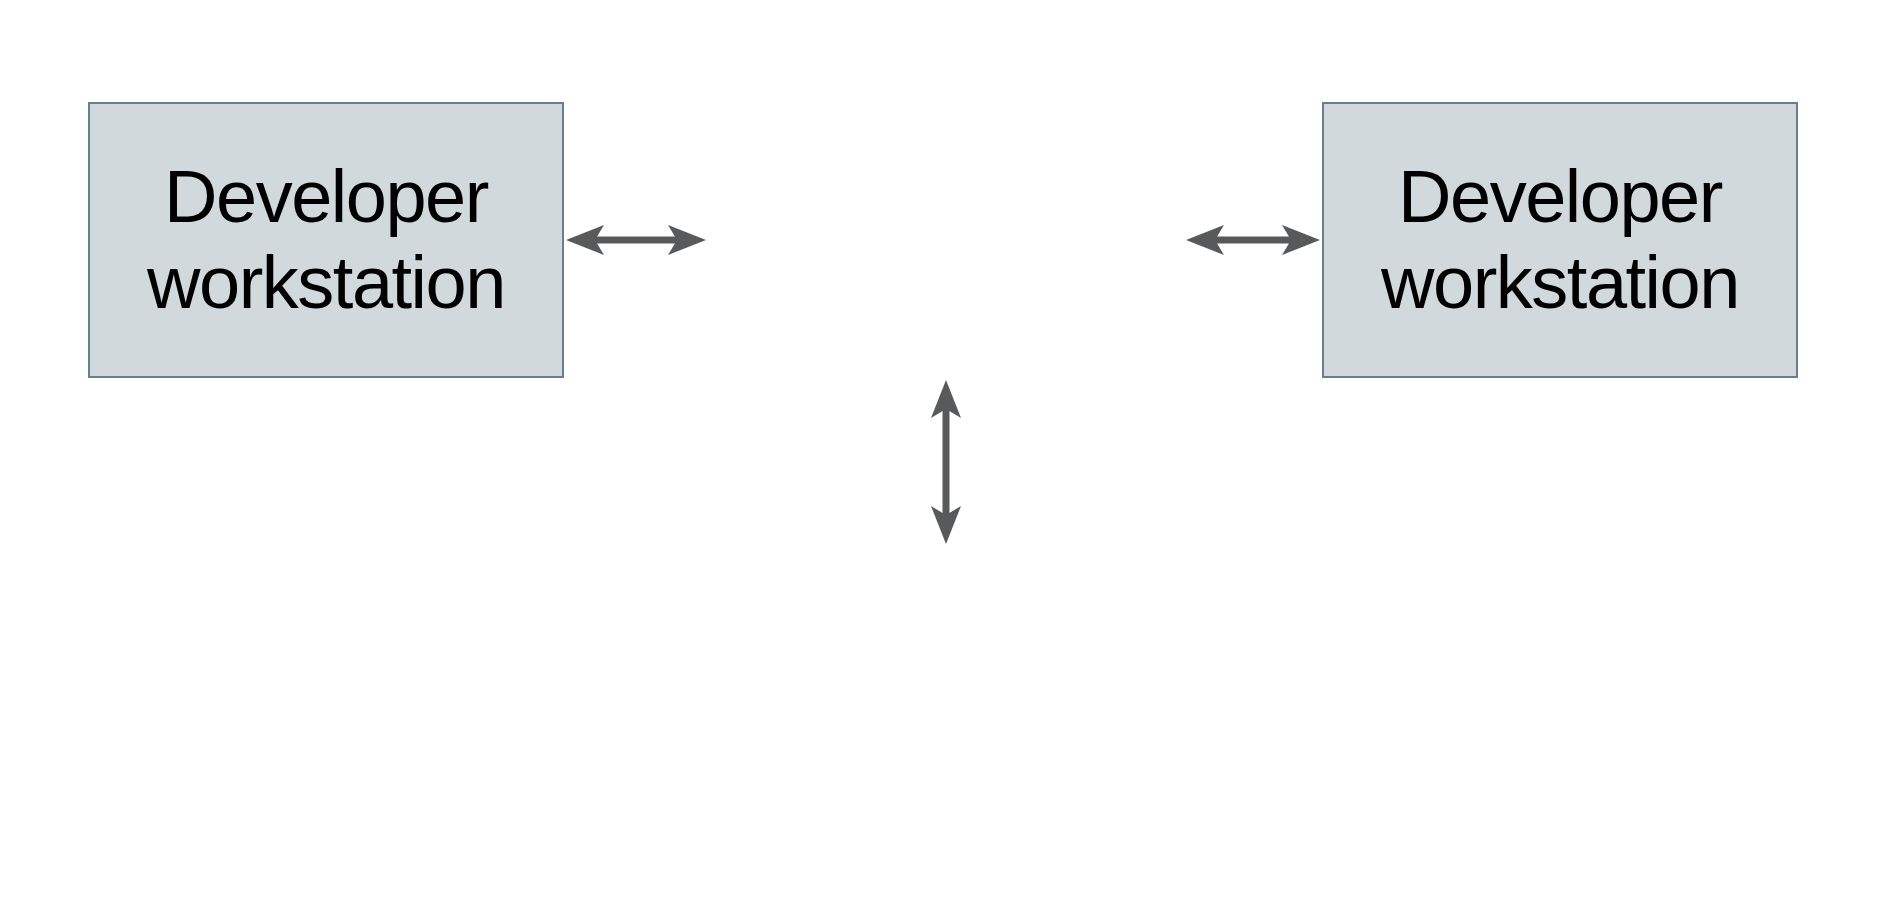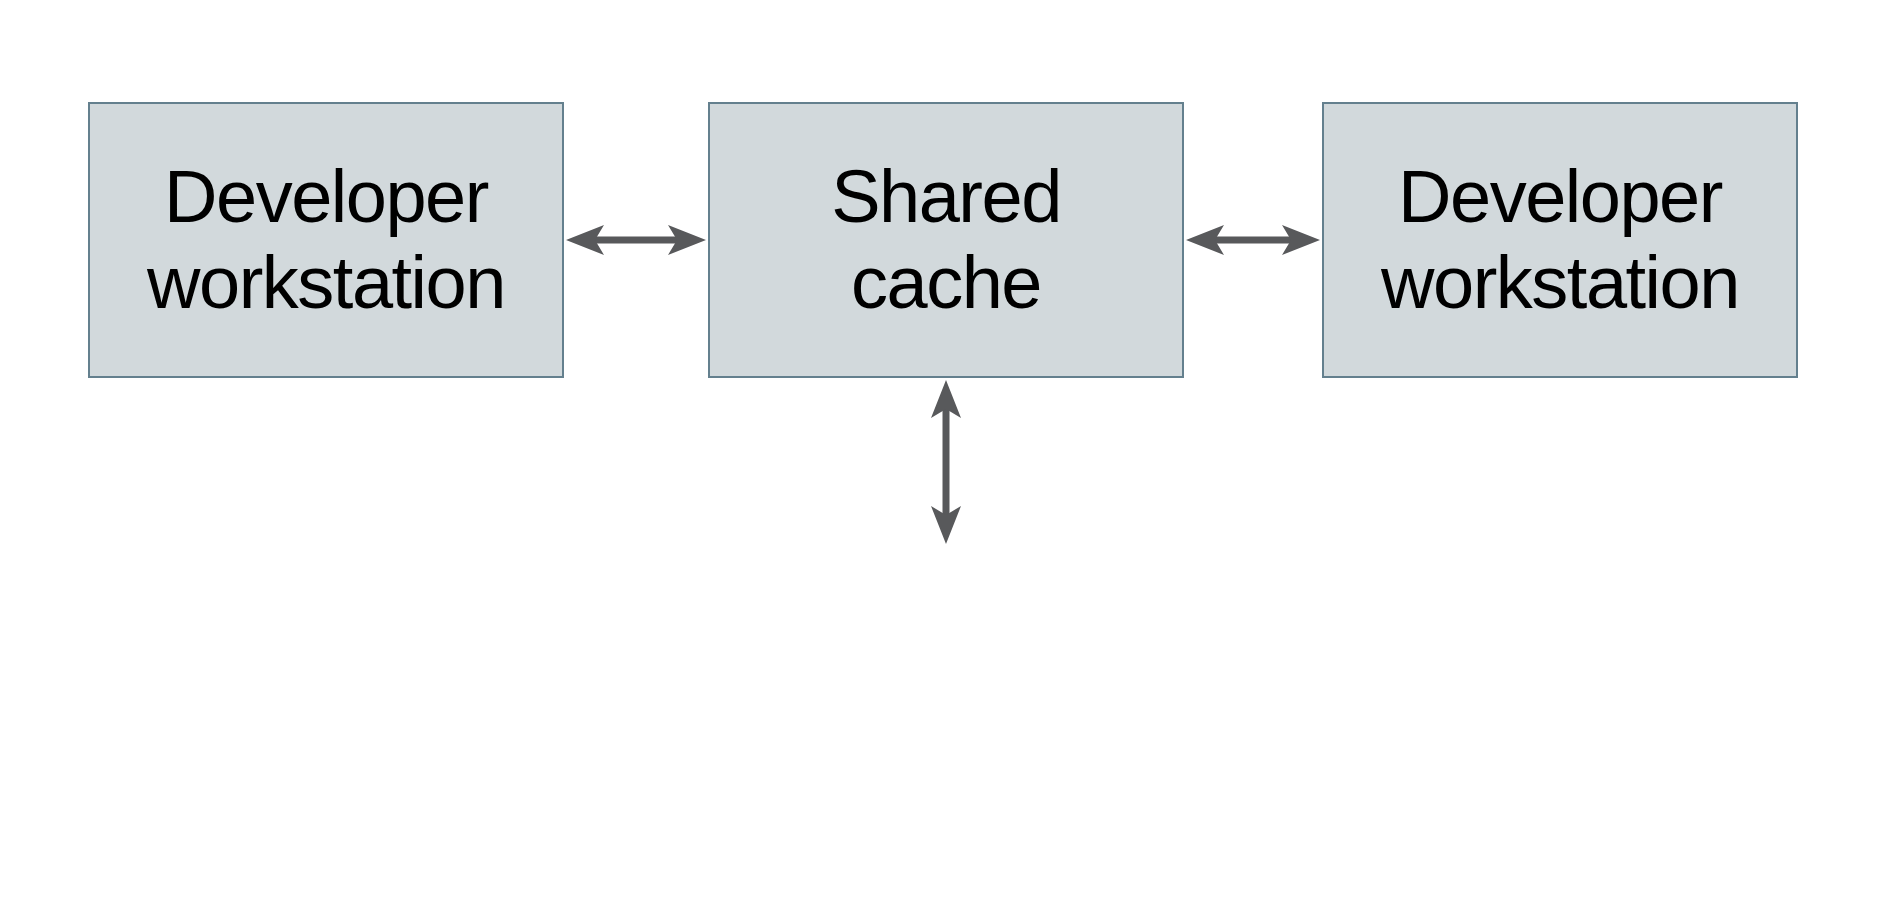--- a/index.html
+++ b/index.html
@@ -83,24 +83,20 @@
       <polygon class="head" points="946,380 931,418 946,409 961,418"></polygon>
       <polygon class="head" points="946,544 931,506 946,515 961,506"></polygon>
     </g>
   </svg>
 
   <div class="node node-ws-left">
     <span class="node-label">Developer
 workstation</span>
   </div>
 
-  <div class="node node-cache">
-    <span class="node-label">Shared
-cache</span>
-  </div>
 
   <div class="node node-ws-right">
     <span class="node-label">Developer
 workstation</span>
   </div>
 
 
 </div>
 
 </body></html>

